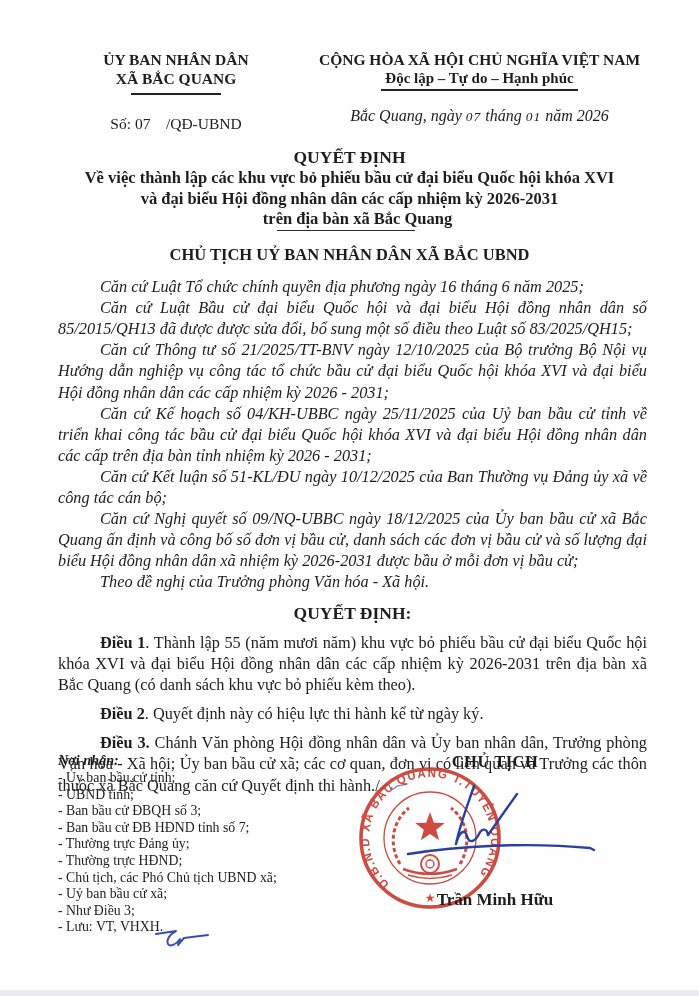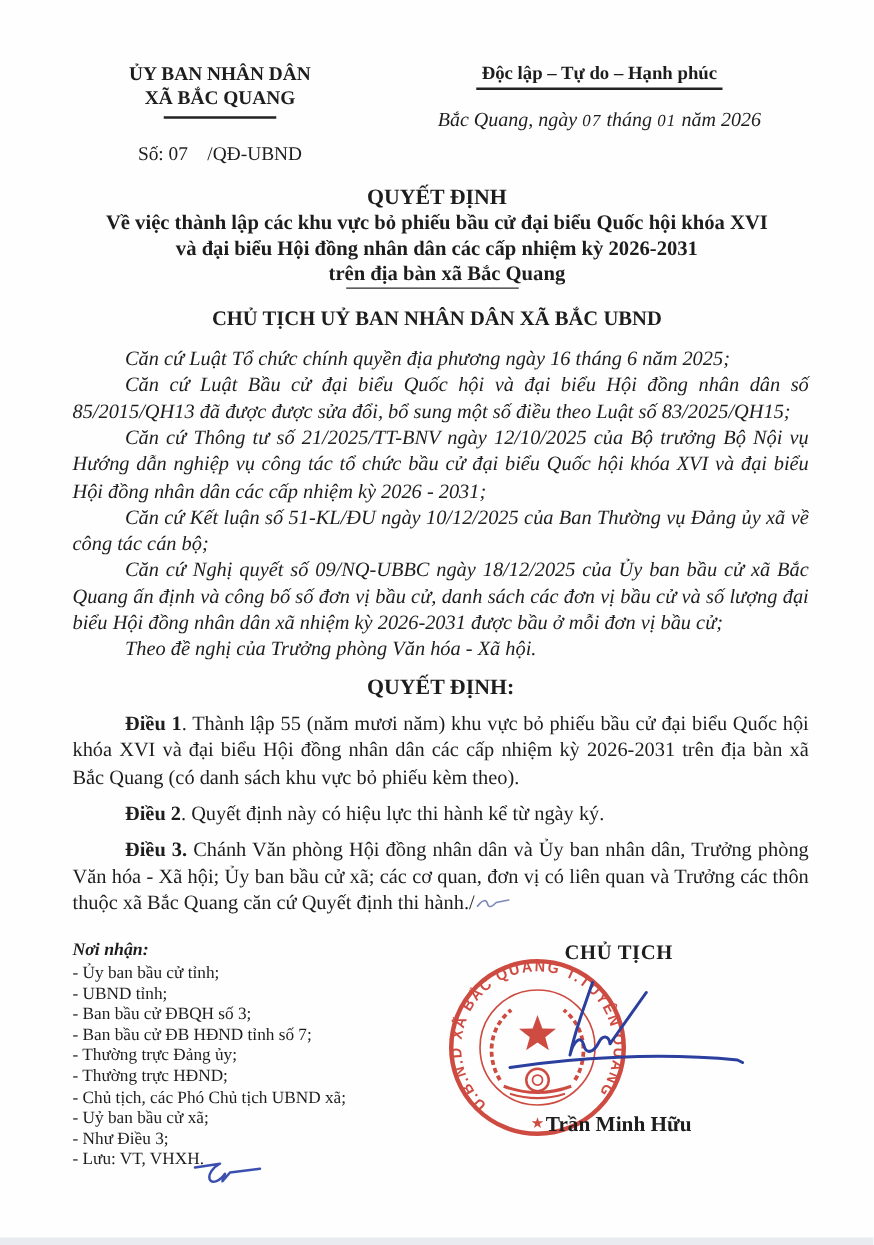--- a/index.html
+++ b/index.html
@@ -52,20 +52,21 @@
 <div class="page">
 
   <div class="header">
     <div class="header-left">
       <div class="org1">ỦY BAN NHÂN DÂN</div>
       <div class="org2">XÃ BẮC QUANG</div>
       <div class="org-underline"></div>
       <div class="doc-number">Số: 07    /QĐ-UBND</div>
     </div>
     <div class="header-right">
+      <div class="nat1">CỘNG HÒA XÃ HỘI CHỦ NGHĨA VIỆT NAM</div>
       <div><span class="nat2">Độc lập – Tự do – Hạnh phúc</span></div>
       <div class="date-line">
         <span>Bắc Quang, ngày</span>
         <span class="ins-num">07</span>
         <span>tháng</span>
         <span class="ins-num">01</span>
         <span>năm 2026</span>
       </div>
     </div>
   </div>
@@ -75,20 +76,21 @@
     <div class="subject">Về việc thành lập các khu vực bỏ phiếu bầu cử đại biểu Quốc hội khóa XVI</div>
     <div class="subject">và đại biểu Hội đồng nhân dân các cấp nhiệm kỳ 2026-2031</div>
     <div class="subject"><span class="subject-l3">trên địa bàn xã Bắc Quang</span></div>
     <div class="authority">CHỦ TỊCH UỶ BAN NHÂN DÂN XÃ BẮC UBND</div>
   </div>
 
   <div class="body-text">
     <p class="preamble-p">Căn cứ Luật Tổ chức chính quyền địa phương ngày 16 tháng 6 năm 2025;</p>
     <p class="preamble-p">Căn cứ Luật Bầu cử đại biểu Quốc hội và đại biểu Hội đồng nhân dân số 85/2015/QH13 đã được được sửa đổi, bổ sung một số điều theo Luật số 83/2025/QH15;</p>
     <p class="preamble-p">Căn cứ Thông tư số 21/2025/TT-BNV ngày 12/10/2025 của Bộ trưởng Bộ Nội vụ Hướng dẫn nghiệp vụ công tác tổ chức bầu cử đại biểu Quốc hội khóa XVI và đại biểu Hội đồng nhân dân các cấp nhiệm kỳ 2026 - 2031;</p>
+    <p class="preamble-p">Căn cứ Kế hoạch số 04/KH-UBBC ngày 25/11/2025 của Uỷ ban bầu cử tỉnh về triển khai công tác bầu cử đại biểu Quốc hội khóa XVI và đại biểu Hội đồng nhân dân các cấp trên địa bàn tỉnh nhiệm kỳ 2026 - 2031;</p>
     <p class="preamble-p">Căn cứ Kết luận số 51-KL/ĐU ngày 10/12/2025 của Ban Thường vụ Đảng ủy xã về công tác cán bộ;</p>
     <p class="preamble-p">Căn cứ Nghị quyết số 09/NQ-UBBC ngày 18/12/2025 của Ủy ban bầu cử xã Bắc Quang ấn định và công bố số đơn vị bầu cử, danh sách các đơn vị bầu cử và số lượng đại biểu Hội đồng nhân dân xã nhiệm kỳ 2026-2031 được bầu ở mỗi đơn vị bầu cử;</p>
     <p class="preamble-p">Theo đề nghị của Trưởng phòng Văn hóa - Xã hội.</p>
 
     <div class="decision-heading">QUYẾT ĐỊNH:</div>
 
     <p class="article"><span class="lbl">Điều 1</span><span>. Thành lập 55 (năm mươi năm) khu vực bỏ phiếu bầu cử đại biểu Quốc hội khóa XVI và đại biểu Hội đồng nhân dân các cấp nhiệm kỳ 2026-2031 trên địa bàn xã Bắc Quang (</span><span class="it">có danh sách khu vực bỏ phiếu kèm theo</span><span>).</span></p>
 
     <p class="article"><span class="lbl">Điều 2</span><span>. Quyết định này có hiệu lực thi hành kể từ ngày ký.</span></p>
 

